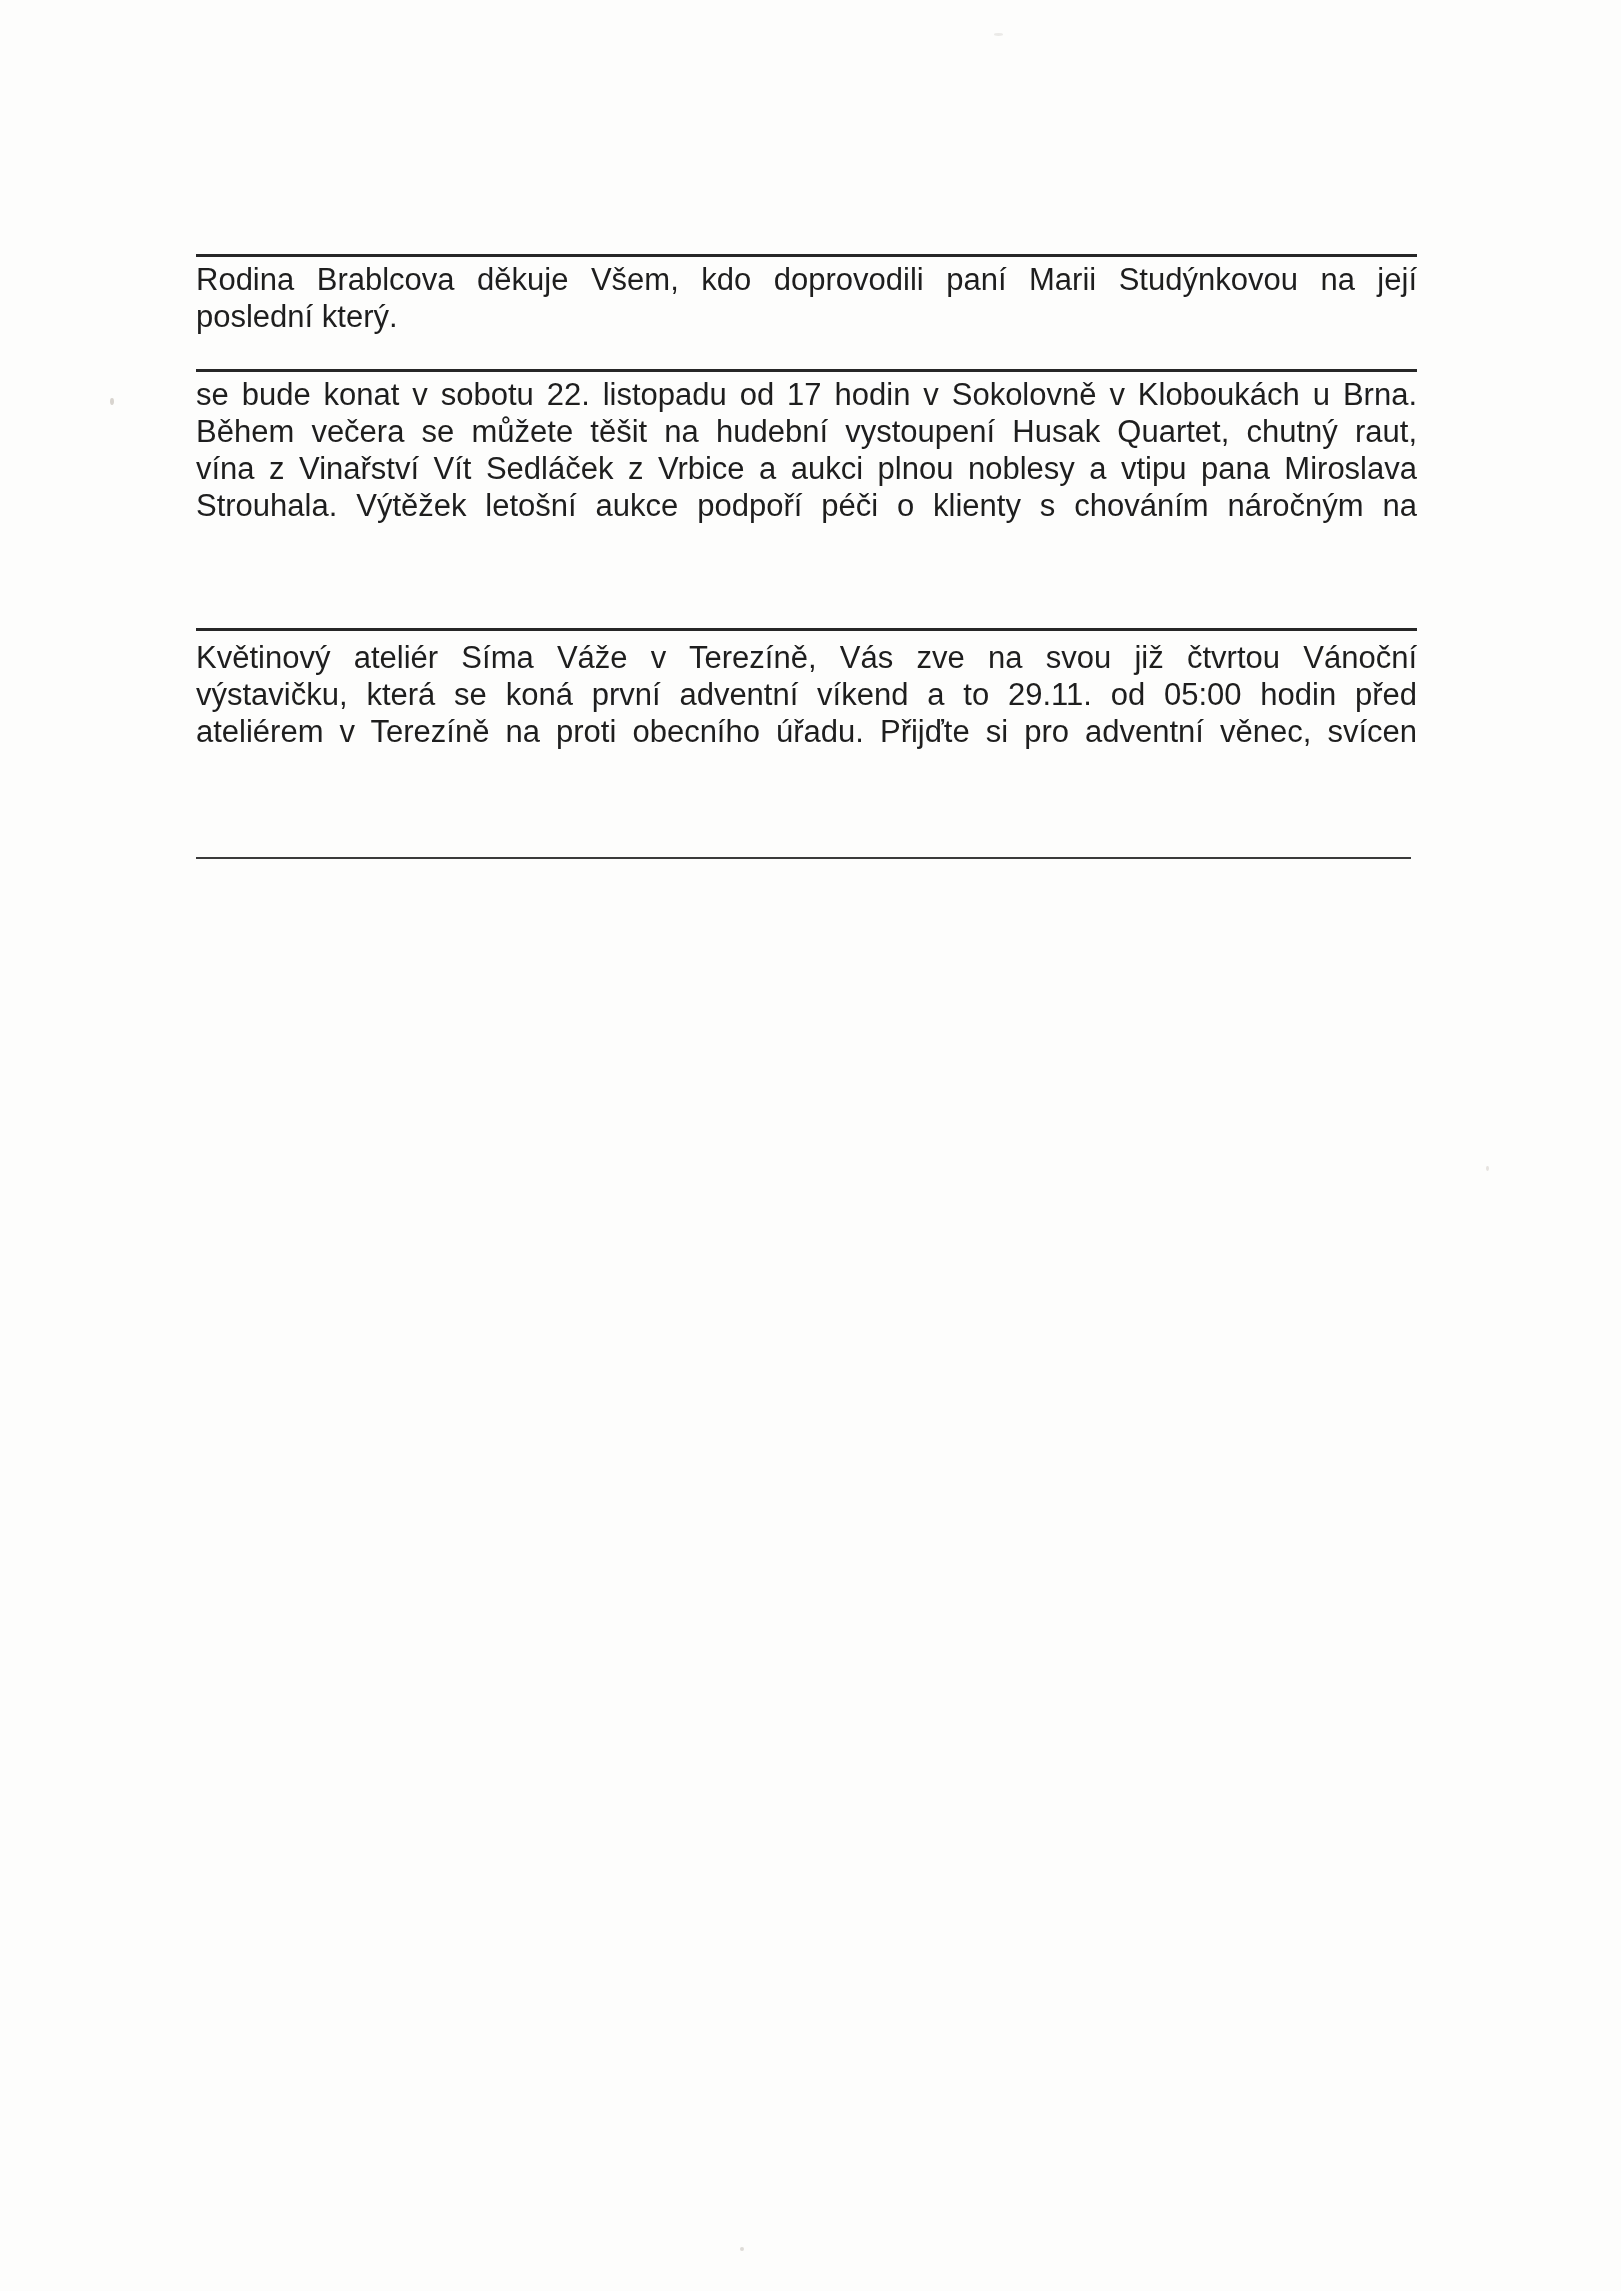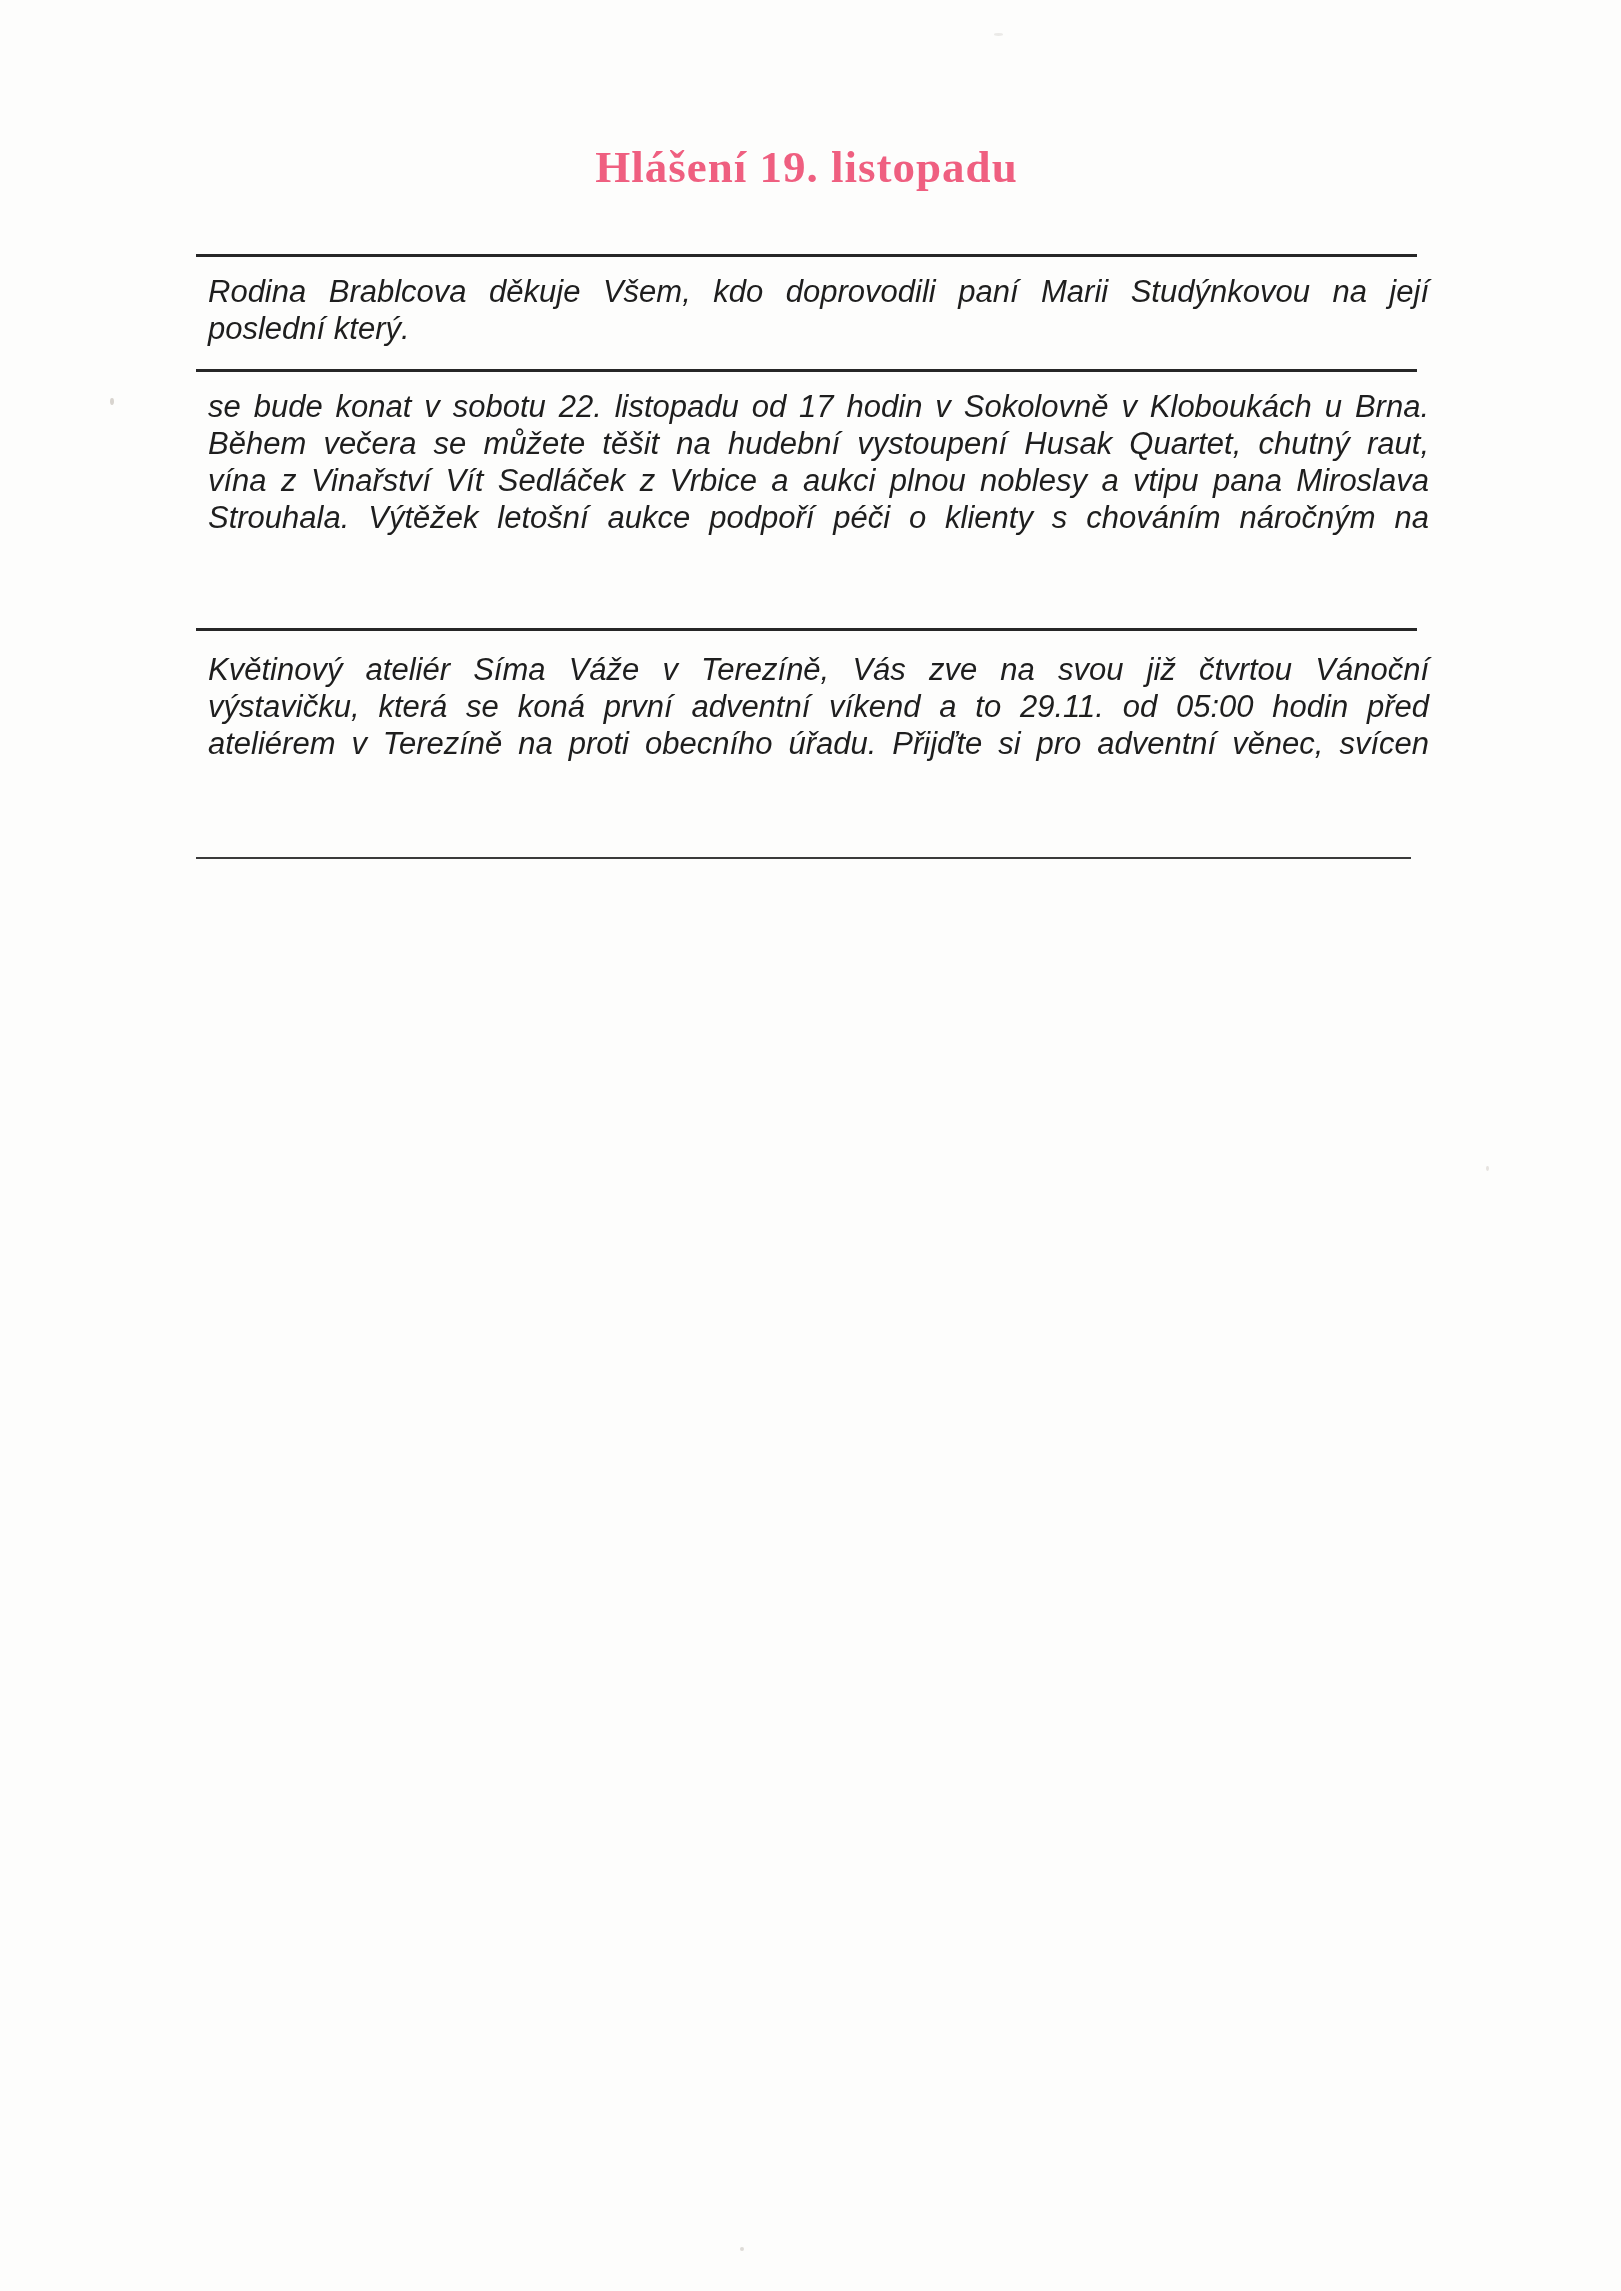--- a/index.html
+++ b/index.html
@@ -42,22 +42,21 @@
   .sep-1 { top: 254px; }
   .sep-2 { top: 369px; }
   .sep-3 { top: 628px; }
   .sep-4 { top: 857px; border-top-width: 2.9px; border-top-color: #3a3a3a; width: 1215px; }
   .para {
     position: absolute;
     left: 196px;
     width: 1221px;
     font-size: 31px;
     line-height: 37px;
-    margin: 12px;
-    font-style: italic;
+    margin: 0;
   }
   .para-1 { top: 261px; }
   .para-2 { top: 376px; }
   .para-3 { top: 639px; }
   .tline {
     text-align: justify;
     text-align-last: justify;
     white-space: normal;
   }
   .tline.last {
@@ -72,21 +71,20 @@
   .noise-1 { left: 110px; top: 398px; width: 3.9px; height: 6.9px; }
   .noise-2 { left: 994px; top: 33px; width: 8.8px; height: 2.9px; opacity: 0.25; }
   .noise-3 { left: 740px; top: 2247px; width: 3.9px; height: 3.9px; opacity: 0.45; }
   .noise-4 { left: 1486px; top: 1166px; width: 2.9px; height: 4.9px; opacity: 0.35; }
 </style>
 </head>
 <body>
 
 <div class="page" style="color: rgb(30, 30, 30);">
 
-  <h1 class="title" style="color: rgb(239, 95, 128);">Hlášení 19. listopadu</h1>
 
   <hr class="sep sep-1">
 
   <div class="para para-1">
       <div class="tline">Rodina Brablcova děkuje Všem, kdo doprovodili paní Marii Studýnkovou na její</div>
       <div class="tline last">poslední který.</div>
     </div>
 
   <hr class="sep sep-2">
 

